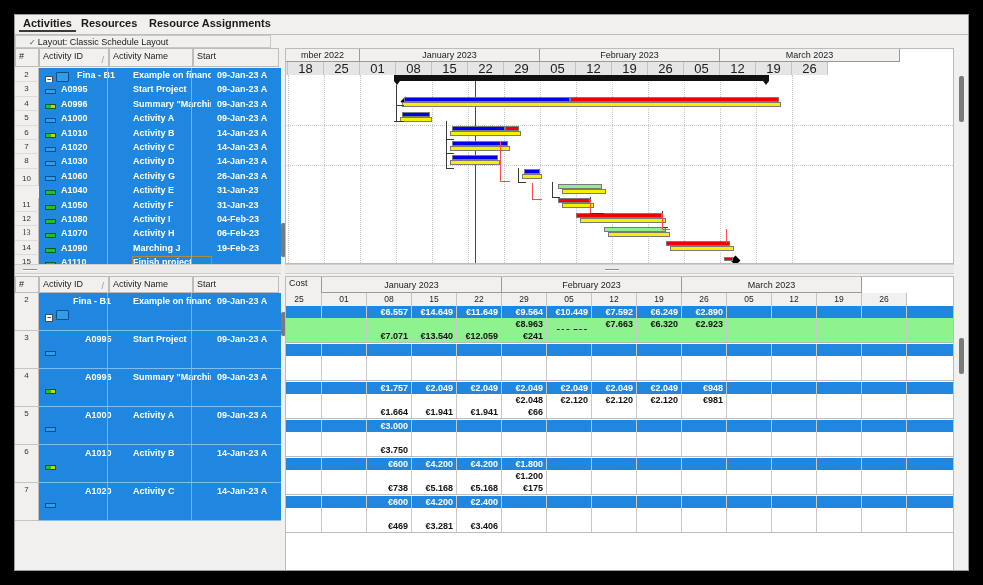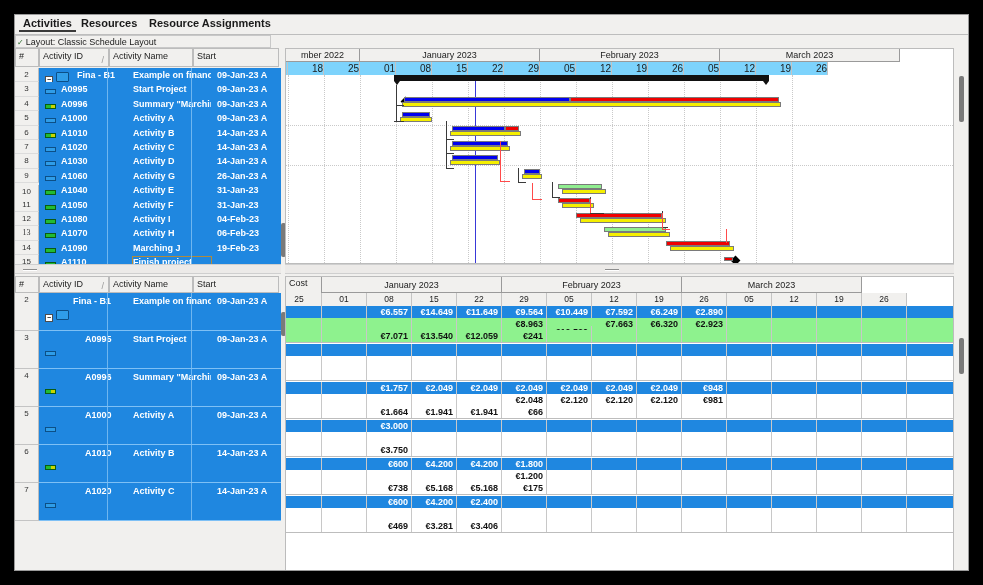--- a/index.html
+++ b/index.html
@@ -23,21 +23,21 @@
             background:#f1f0ee; border-bottom:1px solid #bdbdbd; }
   .tab { position:absolute; top:1px; font-size:11px; font-weight:bold; color:#1a1a1a;
          padding:1px 4px; white-space:nowrap; }
   .tab.active { border-bottom:2px solid #3a3a3a; }
 
   
   .layoutbar { position:absolute; left:0; top:20px; width:100%; height:13px;
                background:#f1f0ee; }
   .layout-cell { position:absolute; top:0; height:13px; background:#f1f0ee;
                  border:1px solid #c8c8c8; font-size:9px; color:#202020;
-                 padding:1px 1px; white-space:nowrap; overflow:hidden; }
+                 padding:1px 13px; white-space:nowrap; overflow:hidden; }
   .chev { color:#2a6b2a; font-size:8px; margin-right:2px; }
 
   
   .topPane { position:absolute; left:0; top:33px; width:955px; height:216px; }
 
   .grid-head { position:absolute; top:0; height:19px; background:#f1f0ee;
                border:1px solid #bcbcbc; font-size:9px; color:#1c1c1c;
                padding:2px 3px; overflow:hidden; white-space:nowrap; }
   .grid-head .sortmark { position:absolute; right:4px; bottom:1px; font-size:9px; color:#9a9a9a; }
 
@@ -68,22 +68,22 @@
               text-align:center; color:#111; }
 
   .cellsel { outline:1px solid #b08a3c; }
 
   
   .gantt { position:absolute; background:#ffffff; border:1px solid #bcbcbc; overflow:hidden; }
   .ts-month { position:absolute; height:13px; border-right:1px solid #9a9a9a;
               border-bottom:1px solid #9a9a9a; background:#f1f0ee;
               font-size:9px; color:#1c1c1c; text-align:center; line-height:13px; }
   .ts-week { position:absolute; height:13px; border-right:1px solid #c4c4c4;
-             background:#7dd3fc; font-size:10px; color:#1c1c1c;
-             text-align:right; line-height:13px; }
+             background:#e5e5e5; font-size:13px; color:#1c1c1c;
+             text-align:center; line-height:13px; }
   .gcanvas { position:absolute; left:0; right:0; background:#fff; }
   .vgrid { position:absolute; top:0; bottom:0; width:0;
            border-left:1px dotted #c9c9c9; }
   .hgrid { position:absolute; left:0; right:0; height:0;
            border-top:1px dotted #c9c9c9; }
   .dataline { position:absolute; top:0; bottom:0; width:1px; background:#3838d8; }
 
   .bar { position:absolute; height:5px; border:1px solid #7a7a7a; }
   .bar.blue   { background:#0000f0; }
   .bar.yellow { background:#f5ef00; }
@@ -231,21 +231,21 @@
         </div>
         <div class="rownum" style="top: 120.8px;">9</div>
         <div class="actrow" style="top: 120.8px; width: 242px;">
           <span class="ic"><span class="chip blue"></span></span>
           <span class="aid">A1060</span>
           <span class="anam">Activity G</span>
           <span class="astart">26-Jan-23 A</span>
           <div class="vline" style="left:68px"></div>
           <div class="vline" style="left:152px"></div>
         </div>
-        <div class="rownum" style="top: 137px;">10</div>
+        <div class="rownum" style="top: 124px;">10</div>
         <div class="actrow" style="top: 135.2px; width: 242px;">
           <span class="ic"><span class="chip green"></span></span>
           <span class="aid">A1040</span>
           <span class="anam">Activity E</span>
           <span class="astart">31-Jan-23</span>
           <div class="vline" style="left:68px"></div>
           <div class="vline" style="left:152px"></div>
         </div>
         <div class="rownum" style="top: 149.6px;">11</div>
         <div class="actrow" style="top: 149.6px; width: 242px;">

